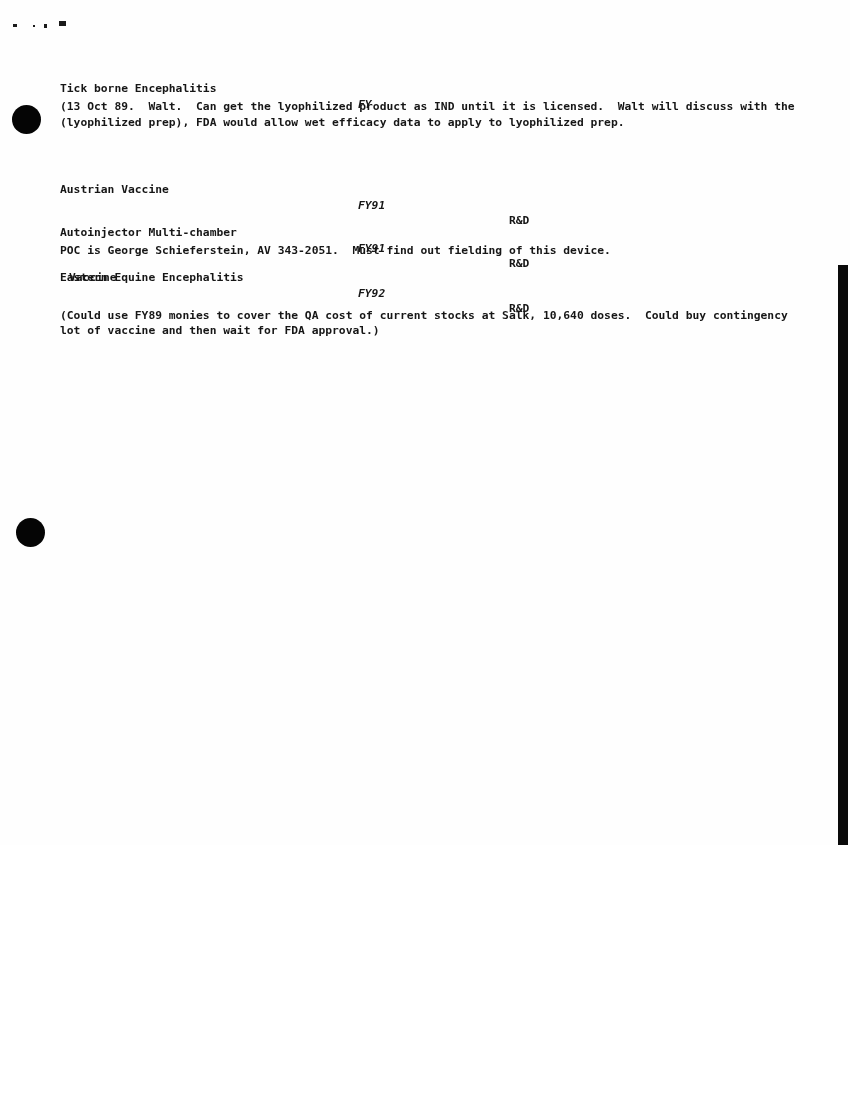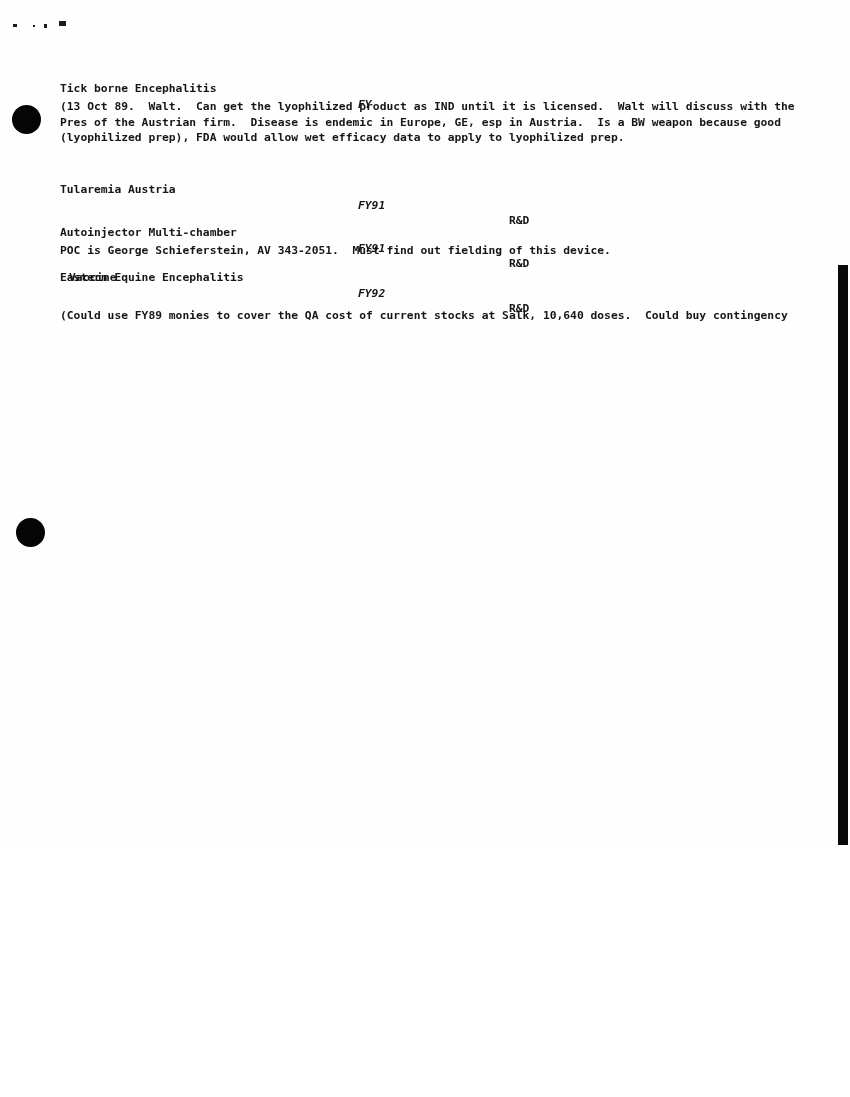--- a/index.html
+++ b/index.html
@@ -96,28 +96,27 @@
   <div class="scan-bar-bottom"></div>
 
   <section class="entry" style="top:66px;">
     <div class="row">
       <span class="col-title">Tick borne Encephalitis</span>
       <span class="col-fy">FY</span>
       <span class="col-cat"></span>
     </div>
     <div class="body">
       <div class="line">(13 Oct 89.  Walt.  Can get the lyophilized product as IND until it is licensed.  Walt will discuss with the</div>
-      <div class="line">Pres of the Austrian firm.  Disease is endemic in Europe, GE, esp in Austria.  Is a BW weapon because good</div>
       <div class="line">(lyophilized prep), FDA would allow wet efficacy data to apply to lyophilized prep.</div>
     </div>
   </section>
 
   <section class="entry" style="top:167px;">
     <div class="row">
-      <span class="col-title">Tularemia Austria</span>
+      <span class="col-title">Austrian Vaccine</span>
       <span class="col-fy">FY91</span>
       <span class="col-cat">R&amp;D</span>
     </div>
   </section>
 
   <section class="entry" style="top:210px;">
     <div class="row">
       <span class="col-title">Autoinjector Multi-chamber</span>
       <span class="col-fy">FY91</span>
       <span class="col-cat">R&amp;D</span>
@@ -129,16 +128,17 @@
 
   <section class="entry" style="top:255px;">
     <div class="row">
       <span class="col-title">Eastern Equine Encephalitis</span>
       <span class="col-fy">FY92</span>
       <span class="col-cat">R&amp;D</span>
     </div>
     <div class="subtitle">Vaccine</div>
     <div class="body gap-above">
       <div class="line">(Could use FY89 monies to cover the QA cost of current stocks at Salk, 10,640 doses.  Could buy contingency</div>
+      <div class="line">lot of vaccine and then wait for FDA approval.)</div>
     </div>
   </section>
 
 </div>
 
 </body></html>

